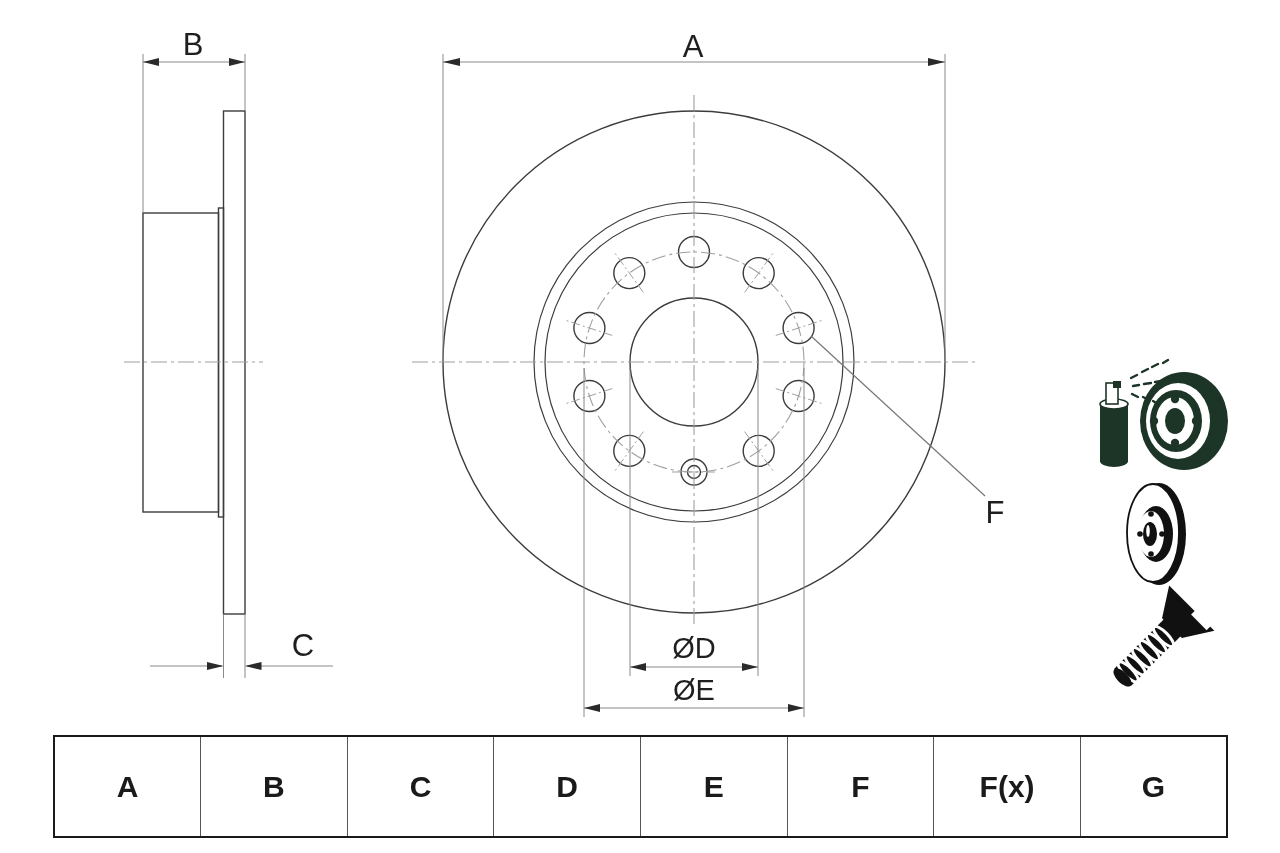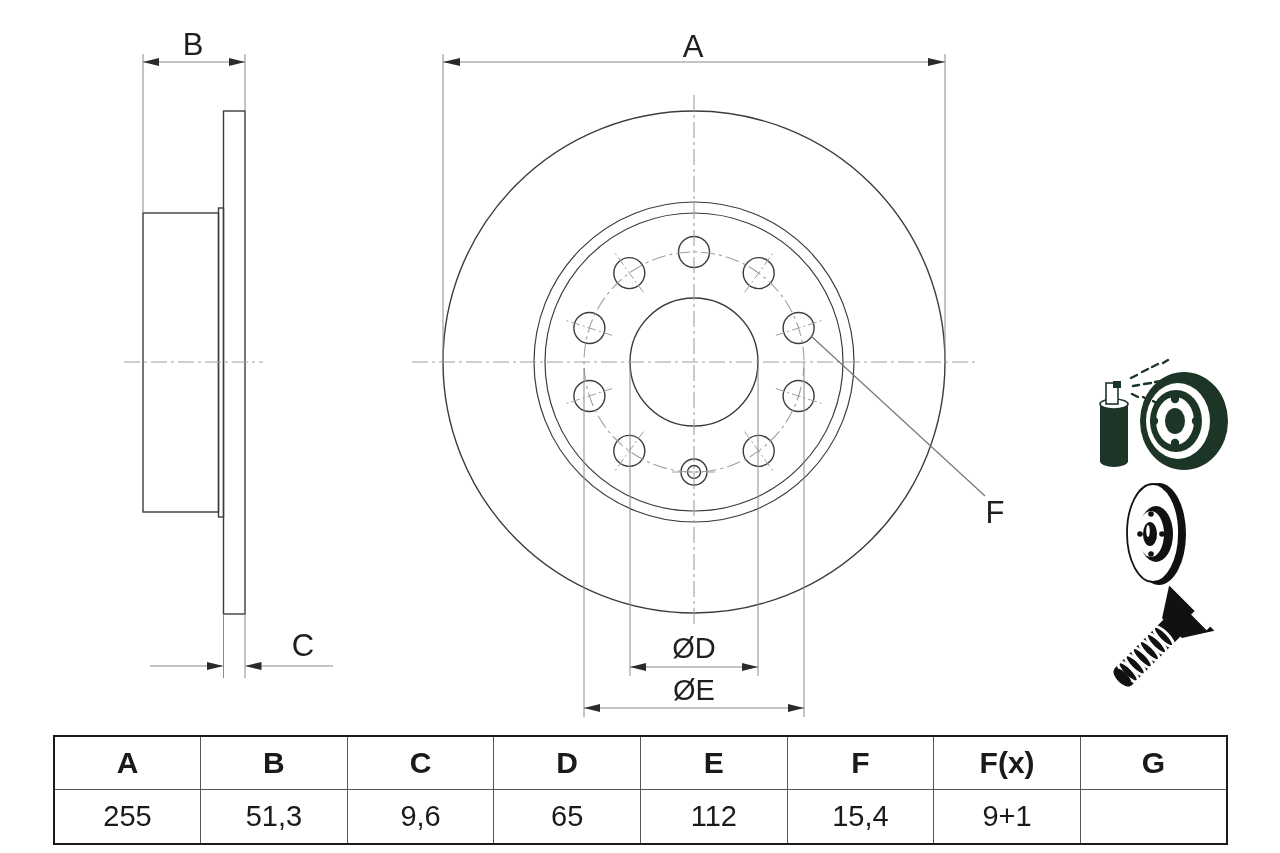--- a/index.html
+++ b/index.html
@@ -188,26 +188,16 @@
     <tr>
       <th>A</th>
       <th>B</th>
       <th>C</th>
       <th>D</th>
       <th>E</th>
       <th>F</th>
       <th>F(x)</th>
       <th>G</th>
     </tr>
-    <tr>
-      <td>255</td>
-      <td>51,3</td>
-      <td>9,6</td>
-      <td>65</td>
-      <td>112</td>
-      <td>15,4</td>
-      <td>9+1</td>
-      <td></td>
-    </tr>
   </tbody>
 </table>
 
 </div>
 
 </body></html>

